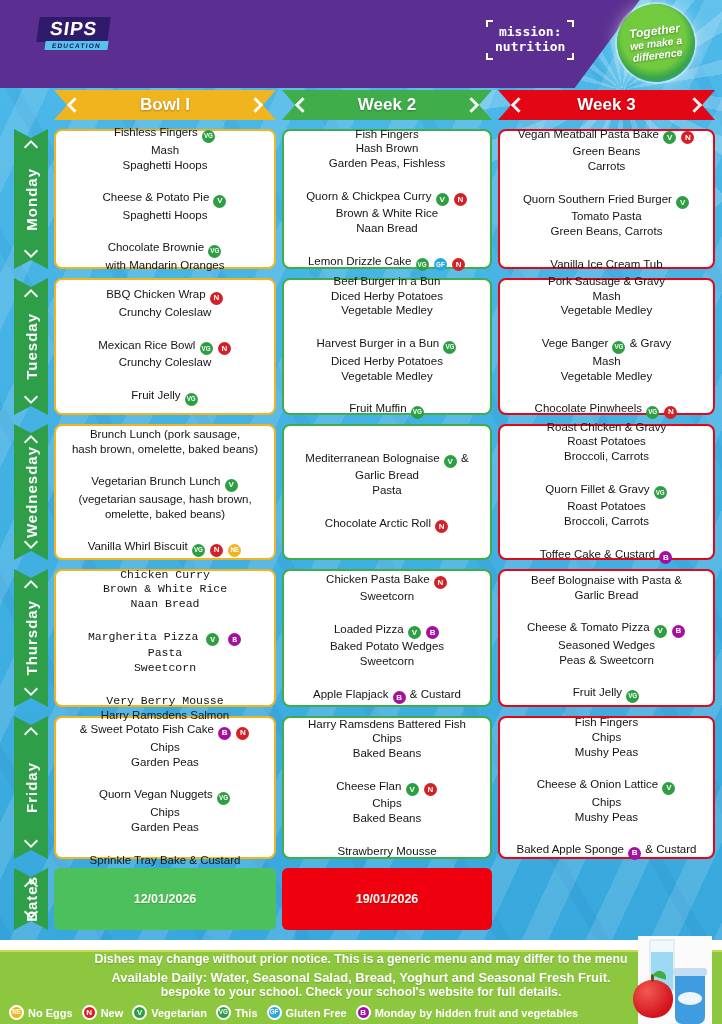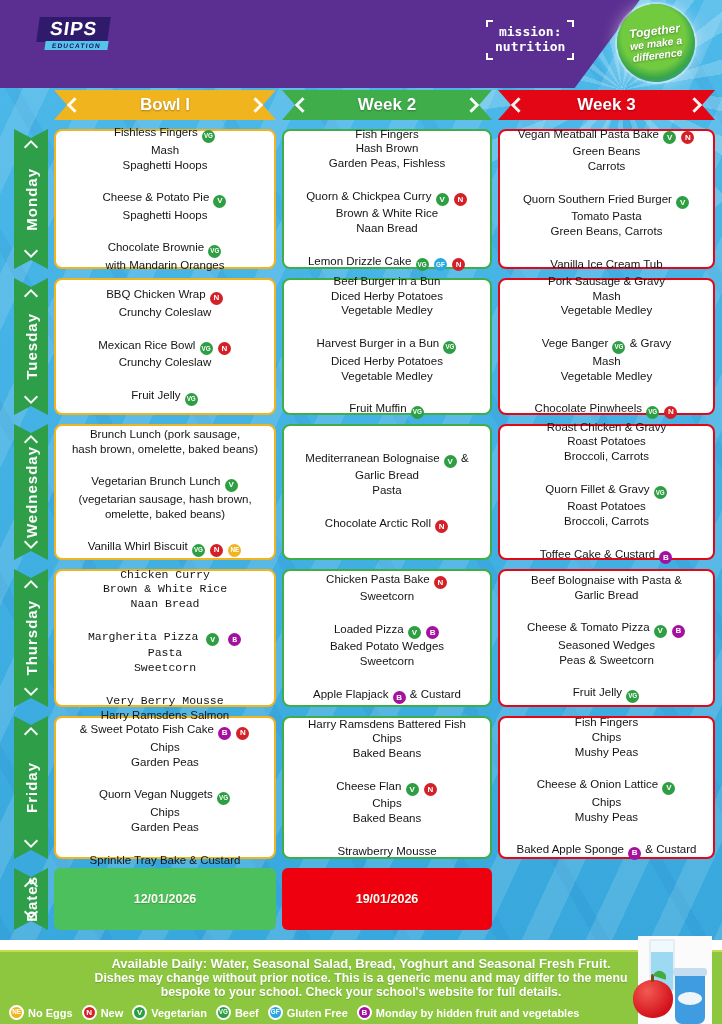--- a/index.html
+++ b/index.html
@@ -383,39 +383,39 @@
       </div>
       <div class="datebox" style="background: rgb(76, 192, 92);">
         <div class="date-line">12/01/2026</div>
       </div>
       <div class="datebox" style="background: rgb(238, 0, 15);">
         <div class="date-line">19/01/2026</div>
       </div>
     </div>
 
   <div class="footer">
+    <div class="ln ln2">Dishes may change without prior notice. This is a generic menu and may differ to the menu</div>
     <div class="ln ln1">Available Daily: Water, Seasonal Salad, Bread, Yoghurt and Seasonal Fresh Fruit.</div>
-    <div class="ln ln2">Dishes may change without prior notice. This is a generic menu and may differ to the menu</div>
     <div class="ln ln3">bespoke to your school. Check your school's website for full details.</div>
     <div id="legend">
         <div class="lgd">
           <span class="badge b2" style="background: rgb(240, 180, 31);">NE</span>
           <span>No Eggs</span>
         </div>
         <div class="lgd">
           <span class="badge" style="background: rgb(212, 32, 39);">N</span>
           <span>New</span>
         </div>
         <div class="lgd">
           <span class="badge" style="background: rgb(46, 158, 67);">V</span>
           <span>Vegetarian</span>
         </div>
         <div class="lgd">
           <span class="badge b2" style="background: rgb(46, 158, 67);">VG</span>
-          <span>Beef</span>
+          <span>This</span>
         </div>
         <div class="lgd">
           <span class="badge b2" style="background: rgb(41, 168, 223);">GF</span>
           <span>Gluten Free</span>
         </div>
         <div class="lgd">
           <span class="badge" style="background: rgb(164, 17, 158);">B</span>
           <span>Monday by hidden fruit and vegetables</span>
         </div>
       </div>

